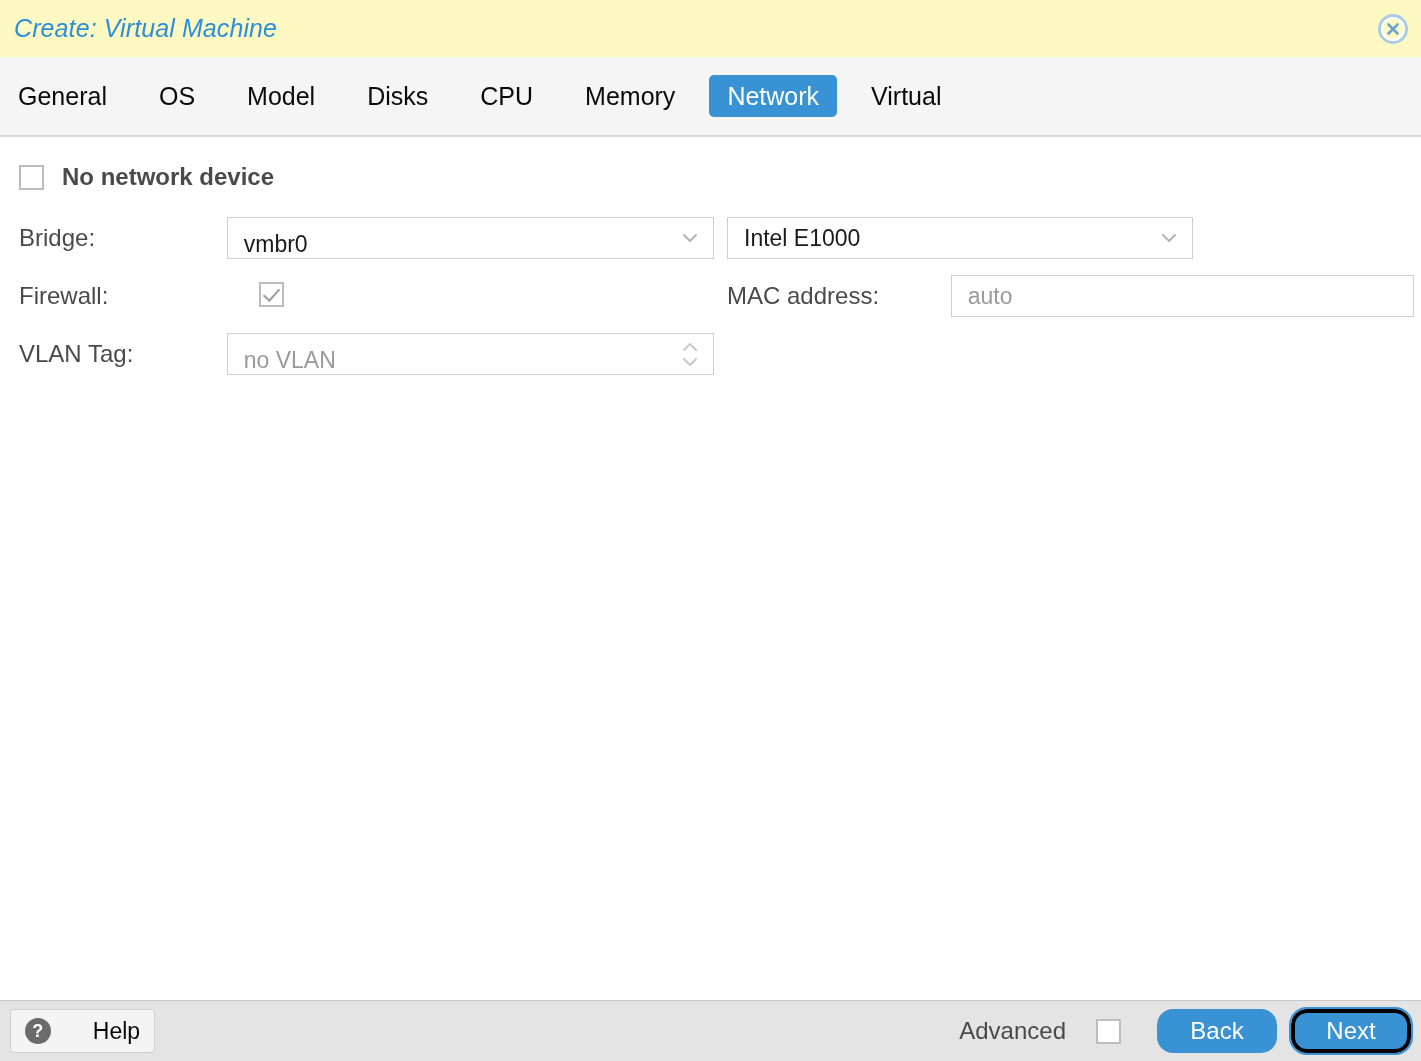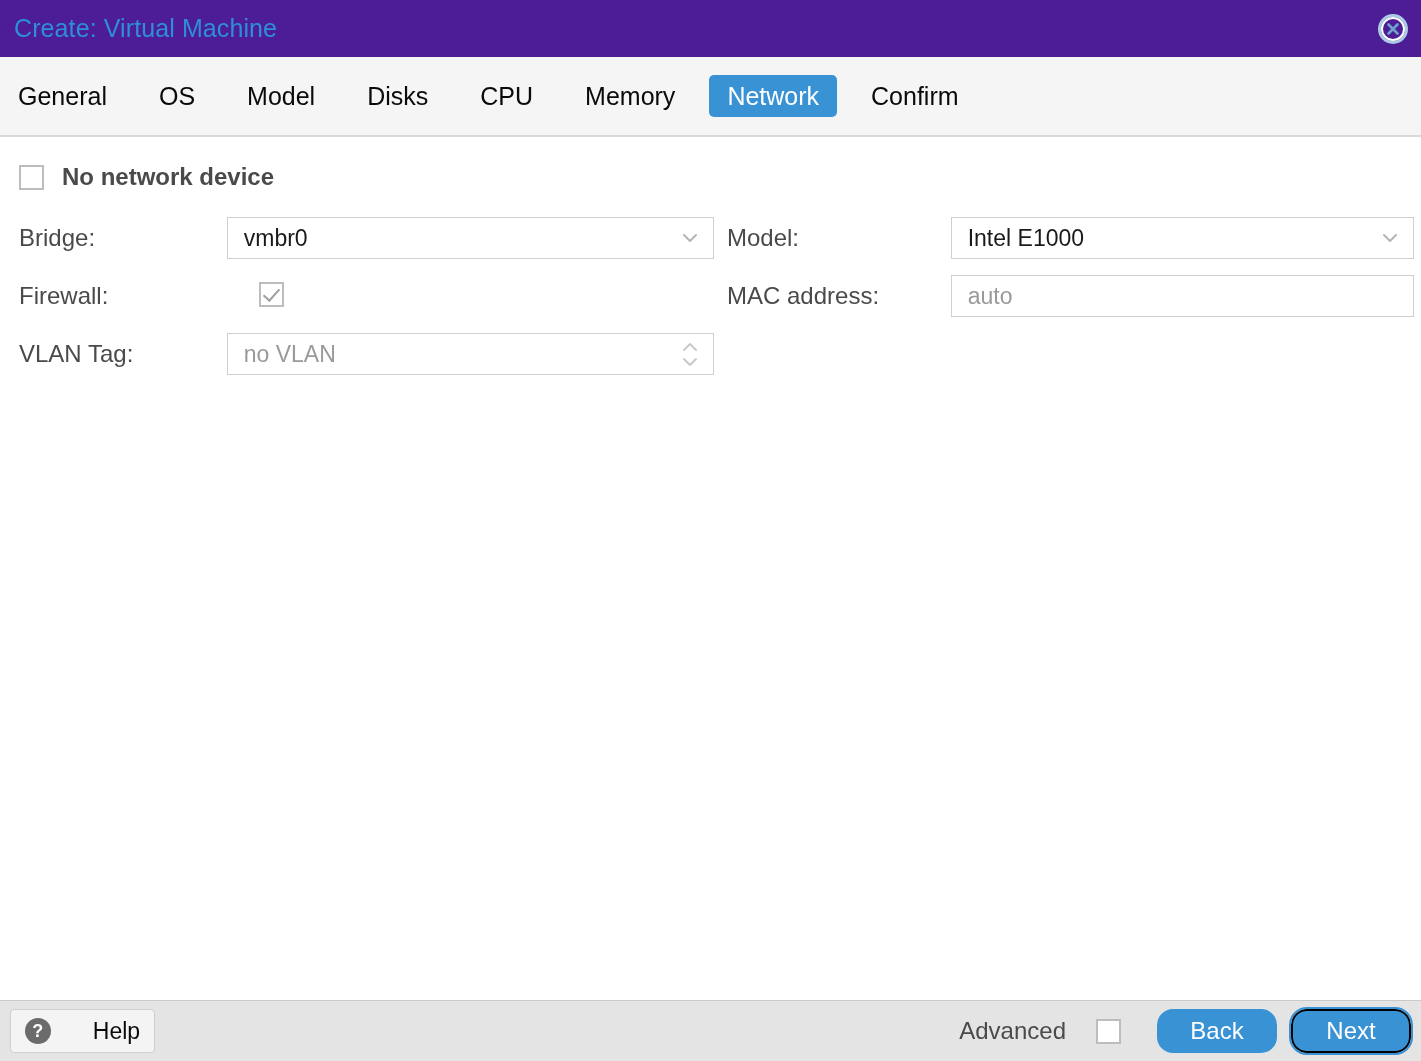--- a/index.html
+++ b/index.html
@@ -20,26 +20,27 @@
     display: flex;
     flex-direction: column;
     background: #ffffff;
     position: relative;
     box-sizing: border-box;
   }
 
   
   .header {
     height: 57px;
-    background: #4c1d95;
+    background: #fef9c3;
     display: flex;
     align-items: center;
     position: relative;
     box-sizing: border-box;
     flex: none;
+    font-style: italic;
   }
   .header-title {
     font-size: 25px;
     color: #2d8fd5;
     padding-left: 14px;
     letter-spacing: 0.1px;
     white-space: nowrap;
   }
   .close-btn {
     position: absolute;
@@ -149,21 +150,21 @@
   .input {
     height: 42px;
     background: #ffffff;
     border: 1px solid #cfcfcf;
     box-sizing: border-box;
     display: flex;
     align-items: center;
     position: relative;
     cursor: text;
   }
-  .input-w-left { width: 516px; }
+  .input-w-left { width: 516px; align-items: flex-end; }
   .input-w-right { width: 466px; }
   .input .val {
     font-size: 23px;
     color: #1a1a1a;
     padding-left: 16px;
     white-space: nowrap;
   }
   .input .val.placeholder { color: #9a9a9a; }
 
   .trigger {
@@ -238,21 +239,21 @@
     font-size: 24px;
     border: none;
     border-radius: 16px;
     display: flex; align-items: center; justify-content: center;
     cursor: pointer;
     margin-left: 14px;
     box-sizing: border-box;
     font-family: "Liberation Sans", sans-serif;
   }
   .btn.focused {
-    border: 2px solid #000000;
+    border: 4px solid #000000;
     outline: 2px solid #3892d4;
     outline-offset: 0px;
   }
 </style>
 </head>
 <body>
 
 <div class="dialog">
 
   <div class="header">
@@ -267,21 +268,21 @@
   </div>
 
   <div class="tabbar">
     <div class="tab">General</div>
     <div class="tab">OS</div>
     <div class="tab">Model</div>
     <div class="tab">Disks</div>
     <div class="tab">CPU</div>
     <div class="tab">Memory</div>
     <div class="tab active">Network</div>
-    <div class="tab">Confirm</div>
+    <div class="tab">Virtual</div>
   </div>
 
   <div class="body">
 
     <div class="nodev-row">
       <span class="chk"></span>
       <span class="nodev-label">No network device</span>
     </div>
 
     <div class="columns">
@@ -320,21 +321,20 @@
               </svg>
             </span>
           </div>
         </div>
 
       </div>
 
       <div class="col col-right">
 
         <div class="field-row">
-          <span class="field-label">Model:</span>
           <div class="input input-w-right">
             <span class="val">Intel E1000</span>
             <span class="trigger">
               <svg width="20" height="20" viewBox="0 0 20 20" aria-hidden="true">
                 <path d="M4 7 L10 13 L16 7" fill="none" stroke="#b5b5b5" stroke-width="2" stroke-linecap="round" stroke-linejoin="round"></path>
               </svg>
             </span>
           </div>
         </div>
 

